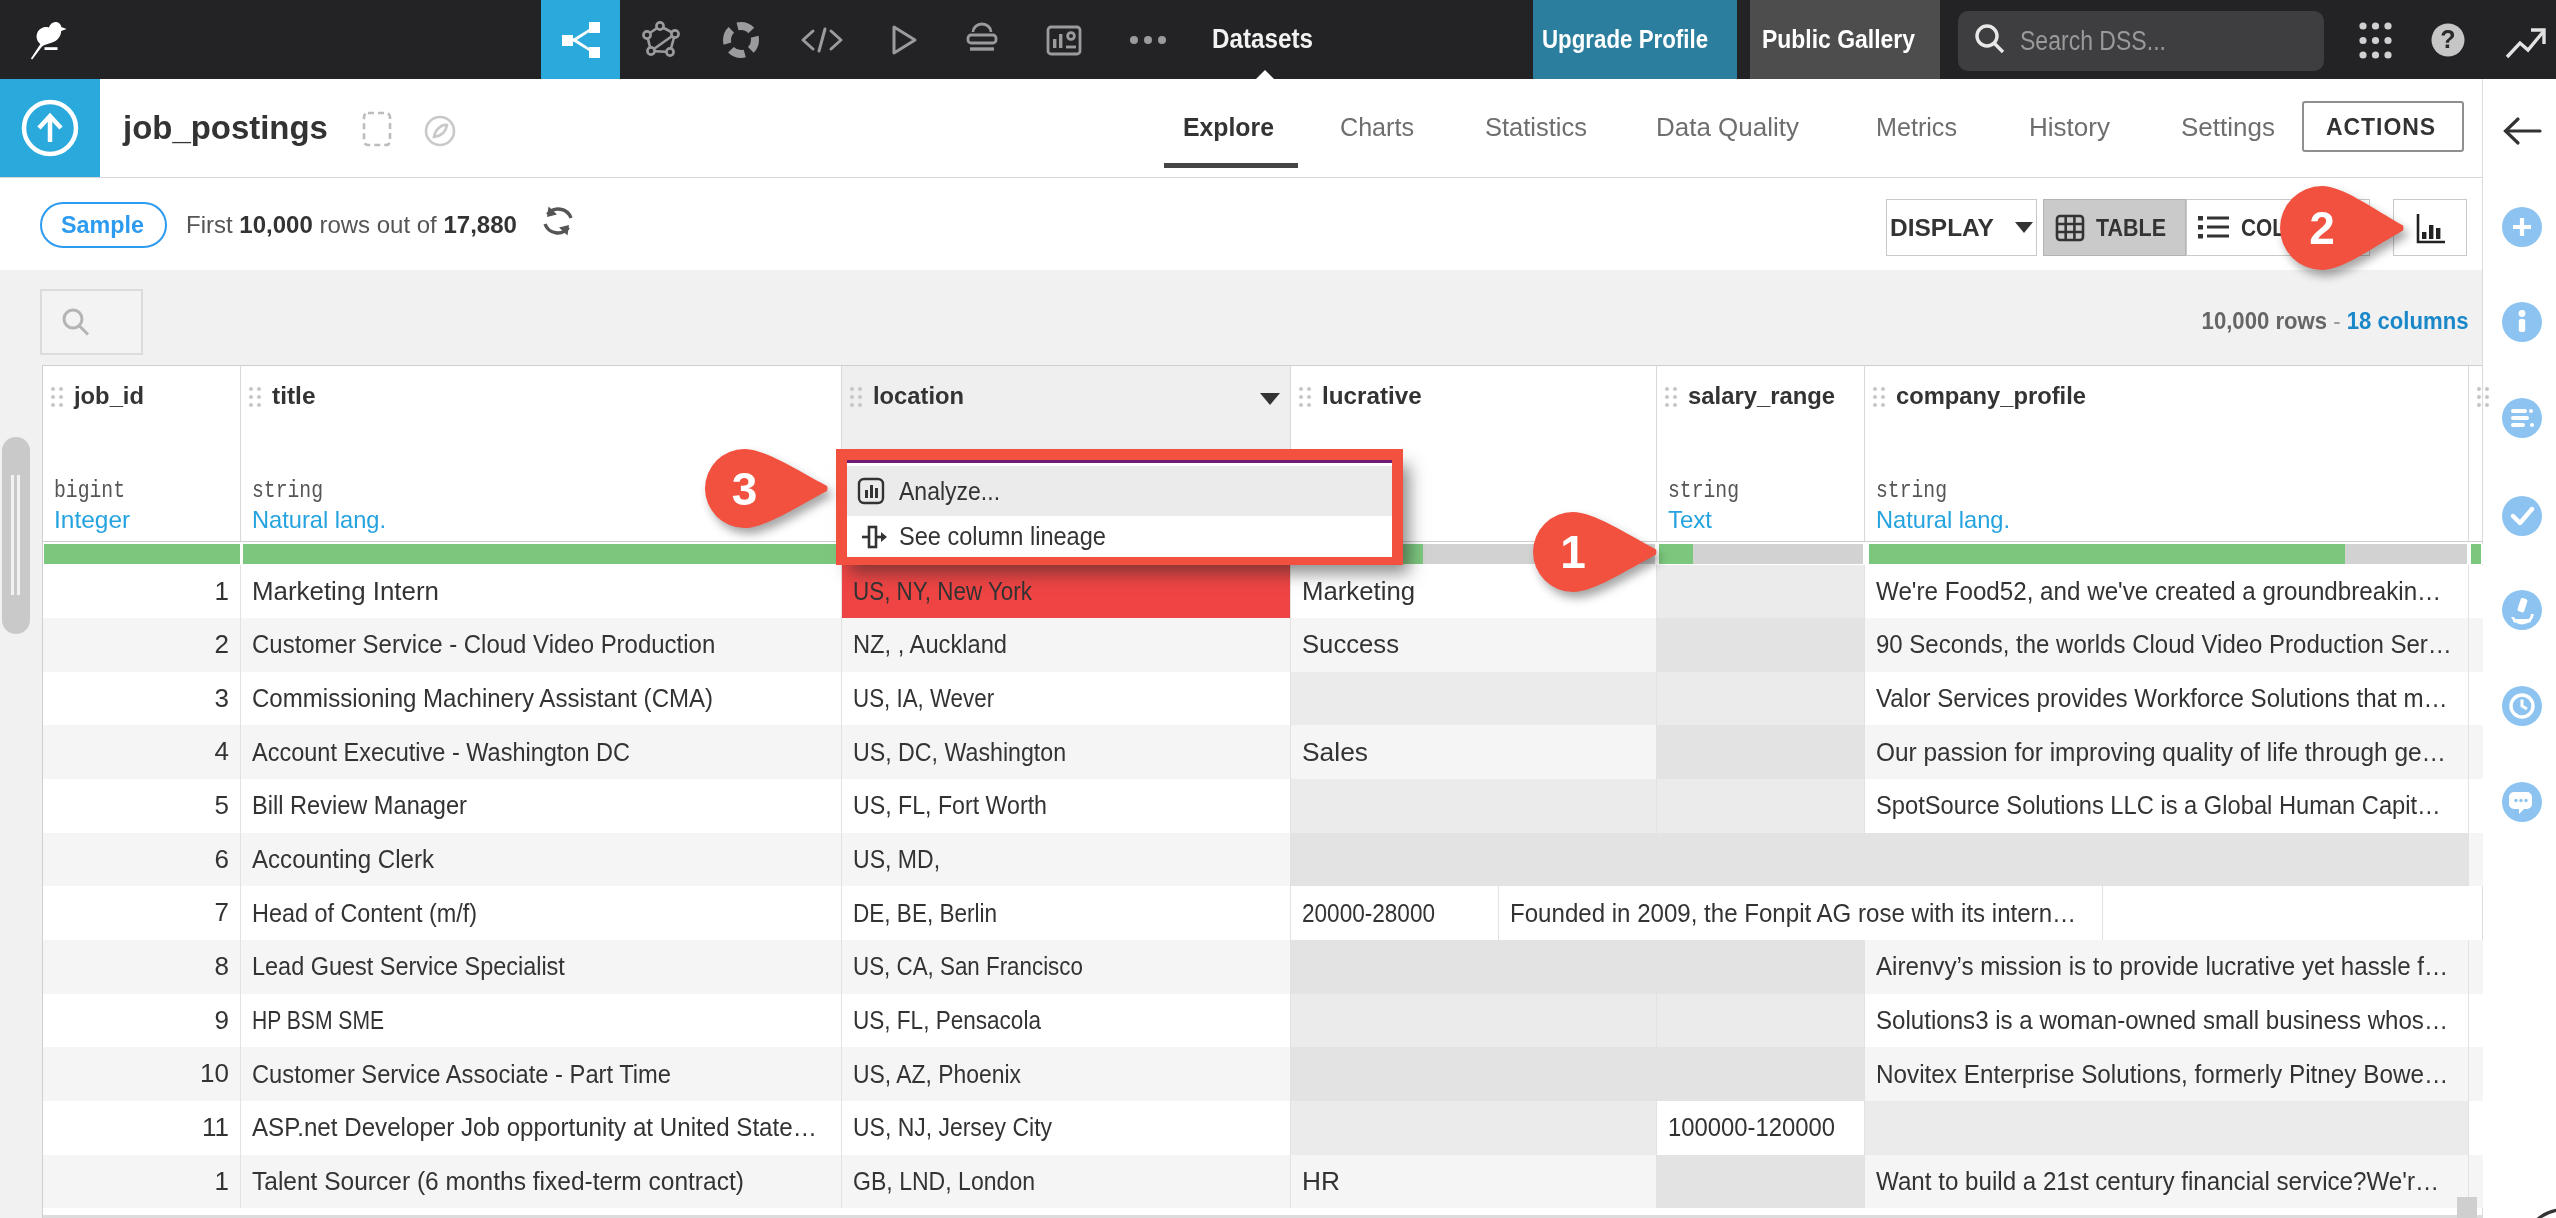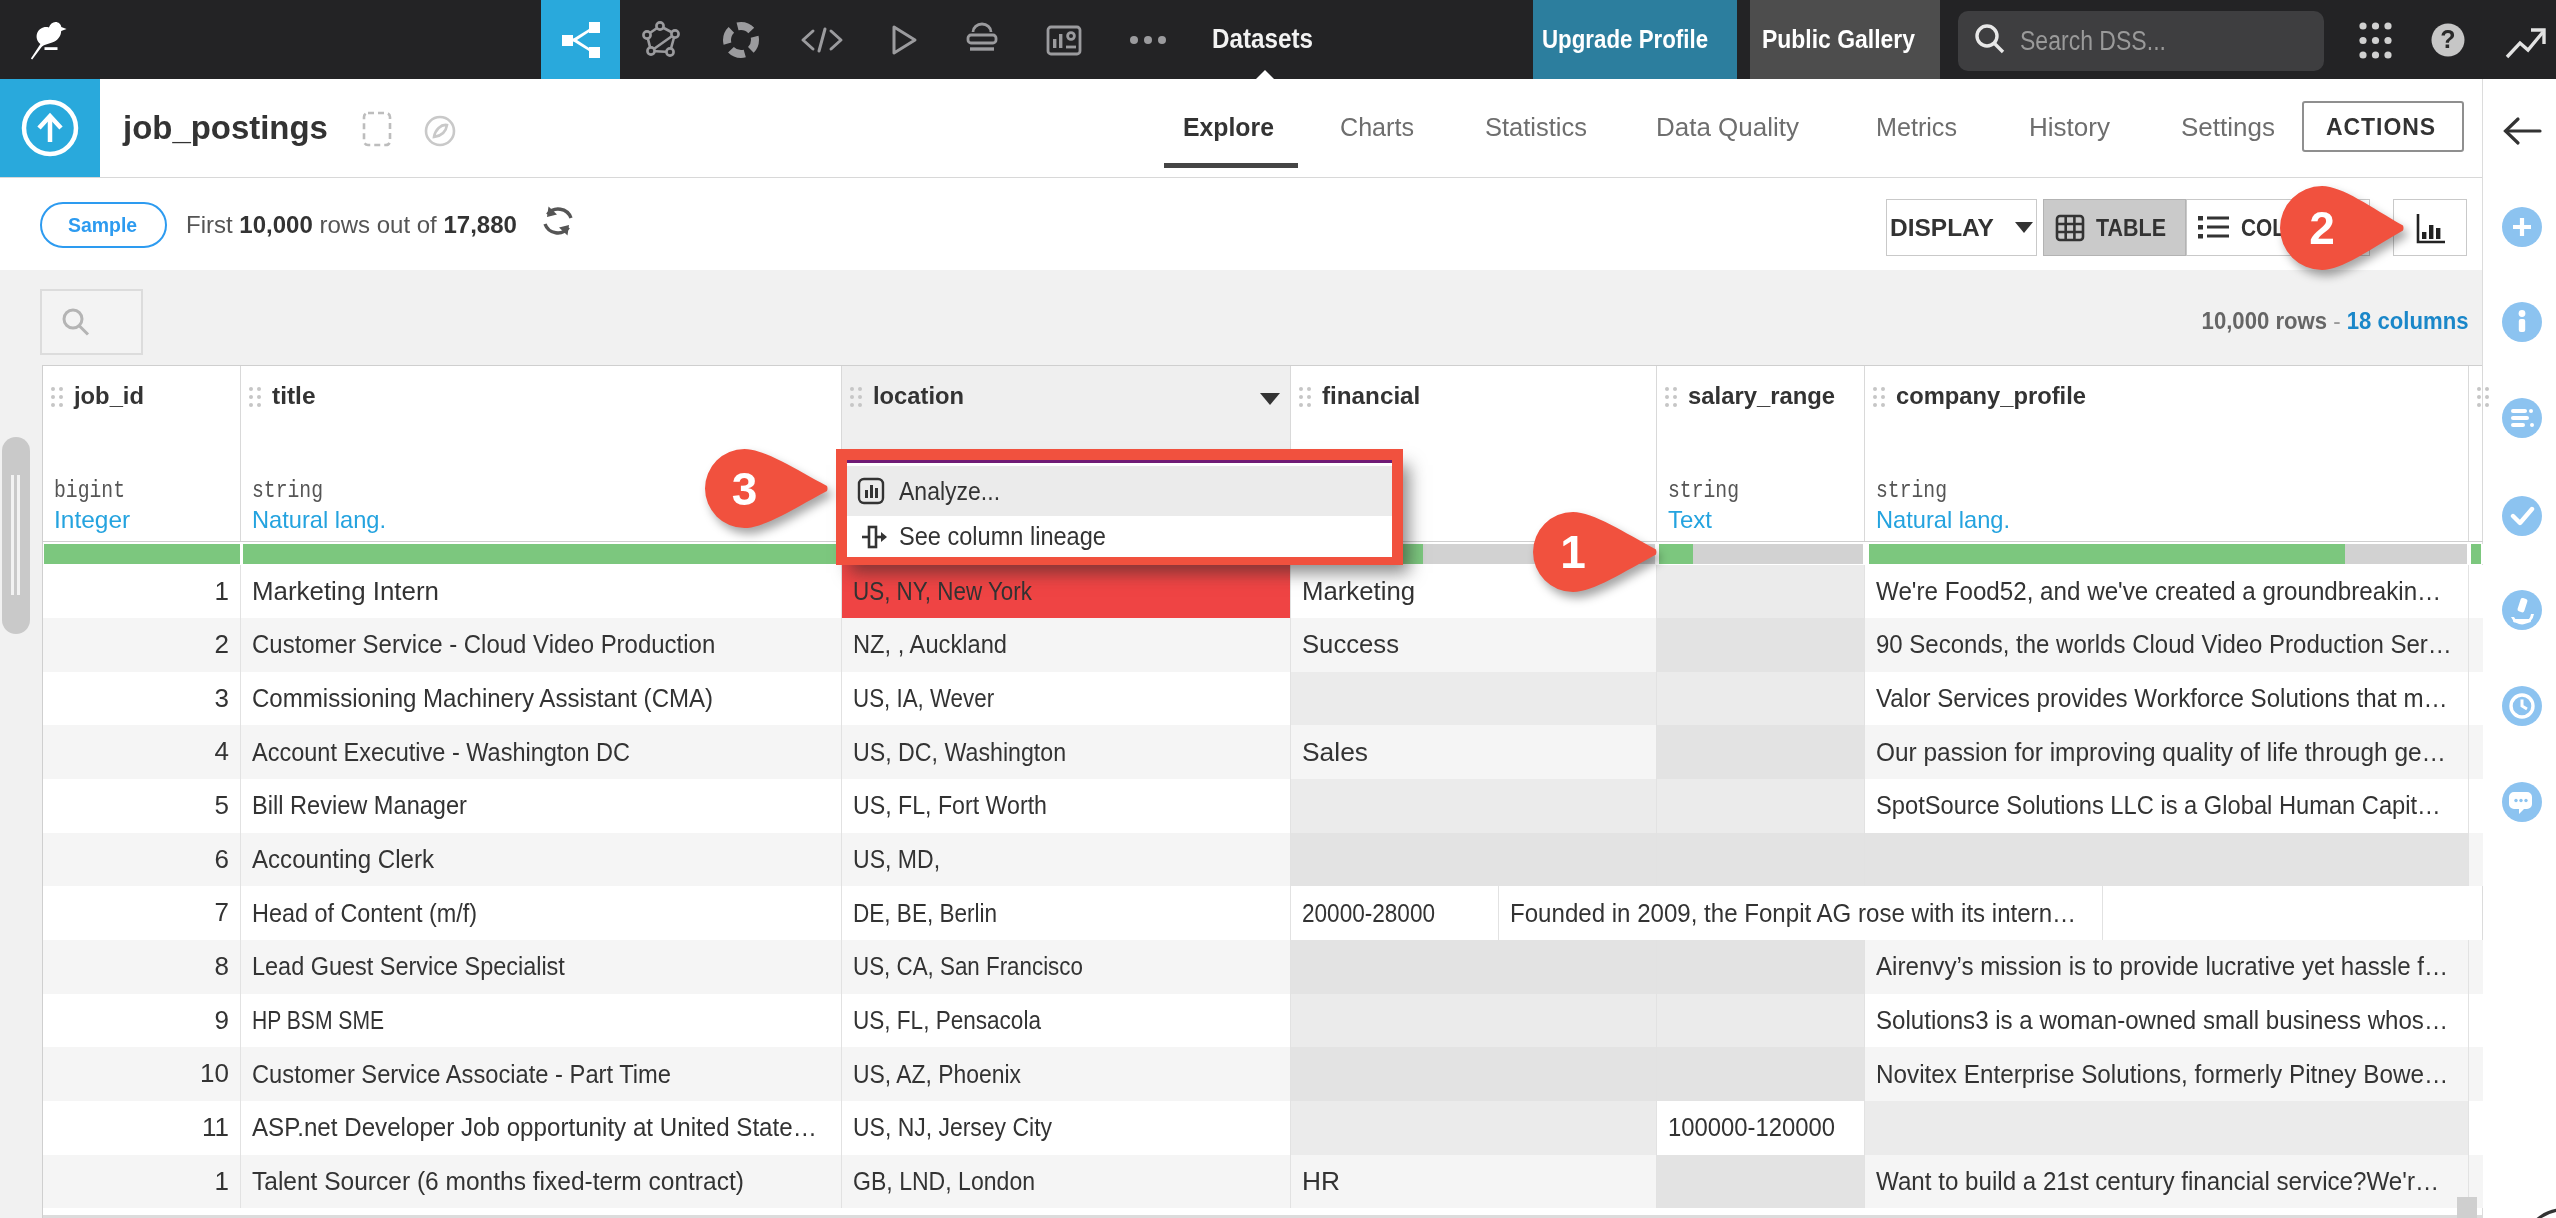--- a/index.html
+++ b/index.html
@@ -20,21 +20,21 @@
 
 #hdr{position:absolute;left:0;top:79px;width:2556px;height:99px;background:#fff;border-bottom:1px solid #d8d8d8;}
 #dsicon{position:absolute;left:0;top:0;width:100px;height:98px;background:#29a9dc;display:flex;align-items:center;justify-content:center;}
 #dsname{position:absolute;left:123px;top:0;height:98px;line-height:98px;font-size:33px;font-weight:bold;color:#333;}
 .tab{position:absolute;top:28px;height:40px;line-height:40px;font-size:26px;color:#6e6e6e;}
 #tab-explore{font-weight:bold;color:#333;font-size:25px;}
 #tabline{position:absolute;left:1164px;top:84px;width:134px;height:5px;background:#454545;}
 #actions{position:absolute;left:2302px;top:22px;width:162px;height:51px;border:2px solid #8f8f8f;border-radius:3px;text-align:center;line-height:47px;font-size:24px;font-weight:bold;color:#333;letter-spacing:1px;}
 
 #tbar{position:absolute;left:0;top:178px;width:2482px;height:92px;background:#fff;}
-#sample{position:absolute;left:40px;top:24px;width:127px;height:46px;border:2.5px solid #2d9bf0;border-radius:24px;color:#2d9bf0;font-size:20px;font-weight:bold;text-align:center;line-height:42px;}
+#sample{position:absolute;left:40px;top:24px;width:127px;height:46px;border:2.5px solid #2d9bf0;border-radius:24px;color:#2d9bf0;font-size:24px;font-weight:bold;text-align:center;line-height:42px;}
 #rowsinfo{position:absolute;left:186px;top:24px;height:46px;line-height:46px;font-size:24px;color:#555;}
 #rowsinfo b{color:#333;}
 .btn{position:absolute;top:21px;height:57px;border:1px solid #c9c9c9;background:#fff;color:#333;font-size:24px;font-weight:bold;display:flex;align-items:center;justify-content:center;gap:10px;}
 
 #sidebar{position:absolute;left:2482px;top:79px;width:74px;height:1139px;background:#fff;border-left:1px solid #dcdcdc;}
 .bluec{position:absolute;left:19px;width:40px;height:40px;border-radius:50%;background:#8cc3f0;display:flex;align-items:center;justify-content:center;}
 
 #content{position:absolute;left:0;top:270px;width:2482px;height:948px;background:#f1f1f1;}
 #lhandle{position:absolute;left:2px;top:167px;width:28px;height:197px;background:#c9c9c9;border-radius:14px;}
 #lhandle div{position:absolute;top:38px;width:3px;height:120px;background:#f2f2f2;}
@@ -403,21 +403,21 @@
         </div>
 <div class="hcell" style="width:366px;">
           <div class="dots">
             <i style="left:0px;top:0px"></i>
             <i style="left:8px;top:0px"></i>
             <i style="left:0px;top:8px"></i>
             <i style="left:8px;top:8px"></i>
             <i style="left:0px;top:16px"></i>
             <i style="left:8px;top:16px"></i>
           </div>
-          <div class="hname"><span class="fit " id="f23" style="--tw:132;transform:scaleX(1.01);">financial</span></div>
+          <div class="hname"><span class="fit " id="f23" style="--tw:132;transform:scaleX(1.01);">lucrative</span></div>
         </div>
 <div class="hcell" style="width:208px;">
           <div class="dots">
             <i style="left:0px;top:0px"></i>
             <i style="left:8px;top:0px"></i>
             <i style="left:0px;top:8px"></i>
             <i style="left:8px;top:8px"></i>
             <i style="left:0px;top:16px"></i>
             <i style="left:8px;top:16px"></i>
           </div>

